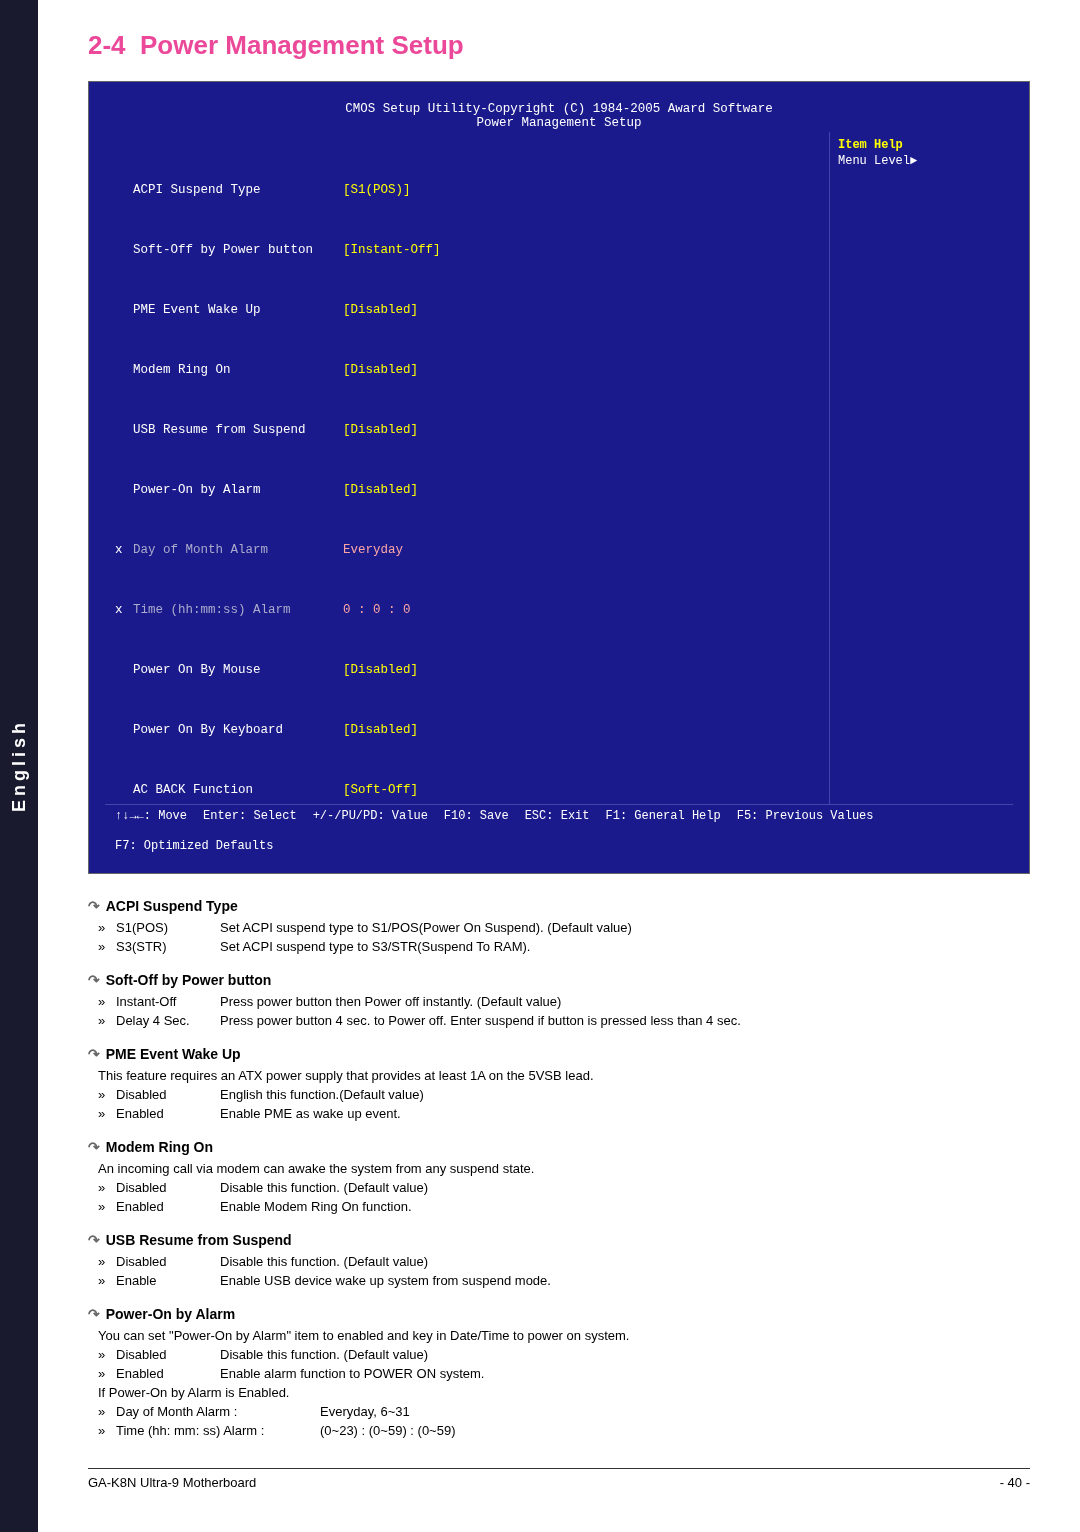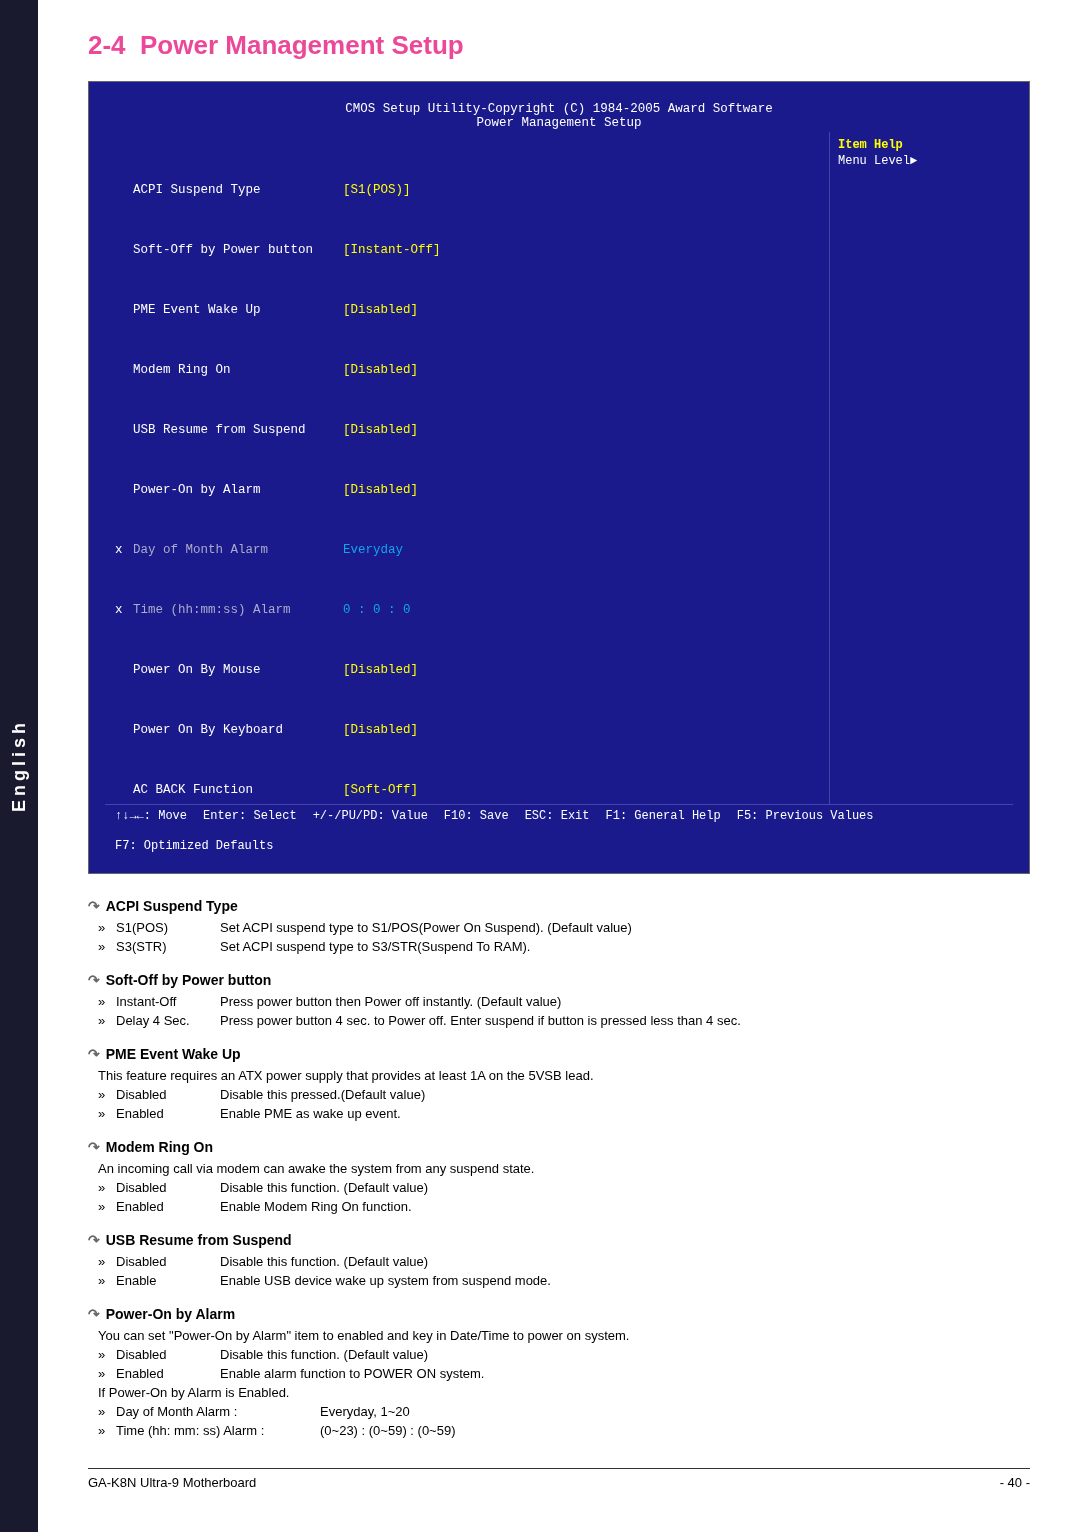--- a/index.html
+++ b/index.html
@@ -91,21 +91,21 @@
     }
     .bios-row-label.dimmed {
       color: #aaaacc;
     }
     .bios-row-value {
       color: #ffff00;
       margin-left: 10px;
       margin-top: 44px;
     }
     .bios-row-value.dimmed {
-      color: #0ea5e9;
+      color: #fca5a5;
     }
     .bios-row-prefix {
       color: #ffffff;
       margin-right: 4px;
       min-width: 14px;
       display: inline-block;
     }
     .bios-right {
       width: 184px;
       padding: 6px 8px;
@@ -320,21 +320,21 @@
       <div class="desc-section">
         <div class="desc-heading">
           <span class="arrow-icon">↷</span>
           <strong>PME Event Wake Up</strong>
         </div>
         <div class="desc-body">
           <p class="desc-para">This feature requires an ATX power supply that provides at least 1A on the 5VSB lead.</p>
           <div class="desc-item">
             <span class="desc-item-bullet">»</span>
             <span class="desc-item-key">Disabled</span>
-            <span class="desc-item-val">Disable this pressed.(Default value)</span>
+            <span class="desc-item-val">English this function.(Default value)</span>
           </div>
           <div class="desc-item">
             <span class="desc-item-bullet">»</span>
             <span class="desc-item-key">Enabled</span>
             <span class="desc-item-val">Enable PME as wake up event.</span>
           </div>
         </div>
       </div>
       <div class="desc-section">
         <div class="desc-heading">
@@ -387,21 +387,21 @@
           </div>
           <div class="desc-item">
             <span class="desc-item-bullet">»</span>
             <span class="desc-item-key">Enabled</span>
             <span class="desc-item-val">Enable alarm function to POWER ON system.</span>
           </div>
           <p class="desc-para">If Power-On by Alarm is Enabled.</p>
           <div class="desc-item">
             <span class="desc-item-bullet">»</span>
             <span class="desc-item-key" style="min-width: 200px;">Day of Month Alarm :</span>
-            <span class="desc-item-val">Everyday, 1~20</span>
+            <span class="desc-item-val">Everyday, 6~31</span>
           </div>
           <div class="desc-item">
             <span class="desc-item-bullet">»</span>
             <span class="desc-item-key" style="min-width: 200px;">Time (hh: mm: ss) Alarm :</span>
             <span class="desc-item-val">(0~23) : (0~59) : (0~59)</span>
           </div>
         </div>
       </div>
     </div>
 

